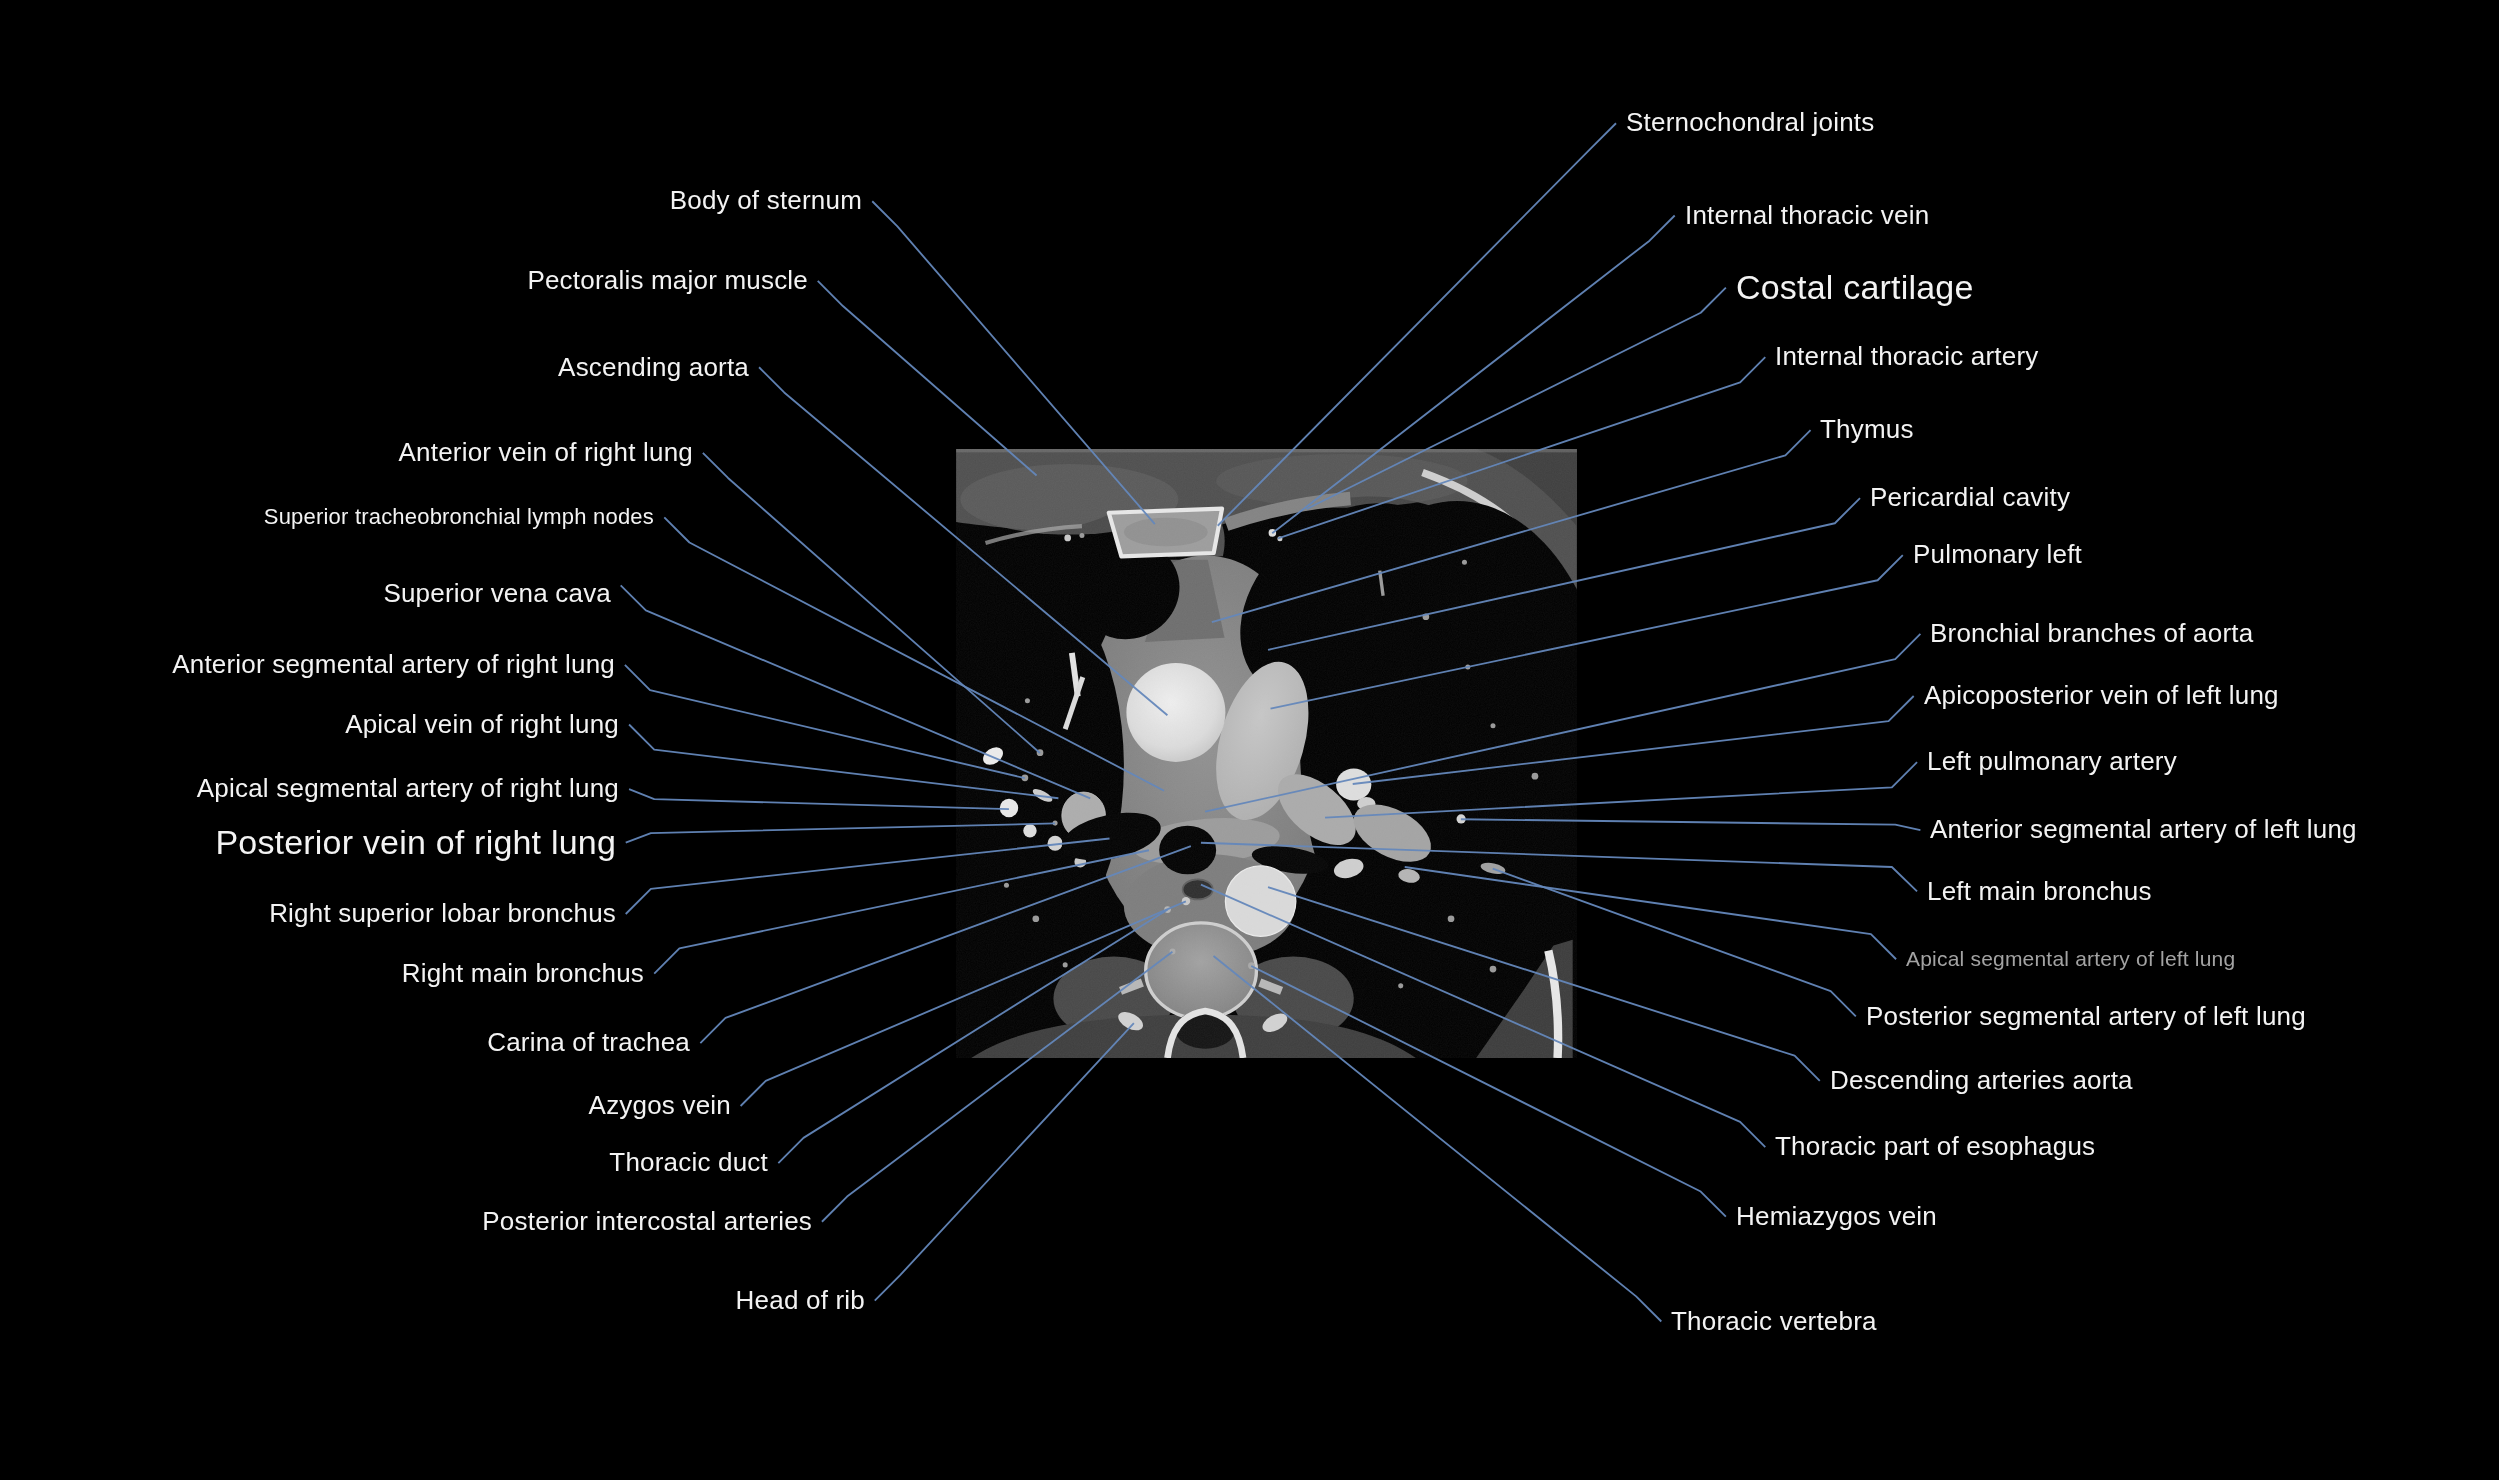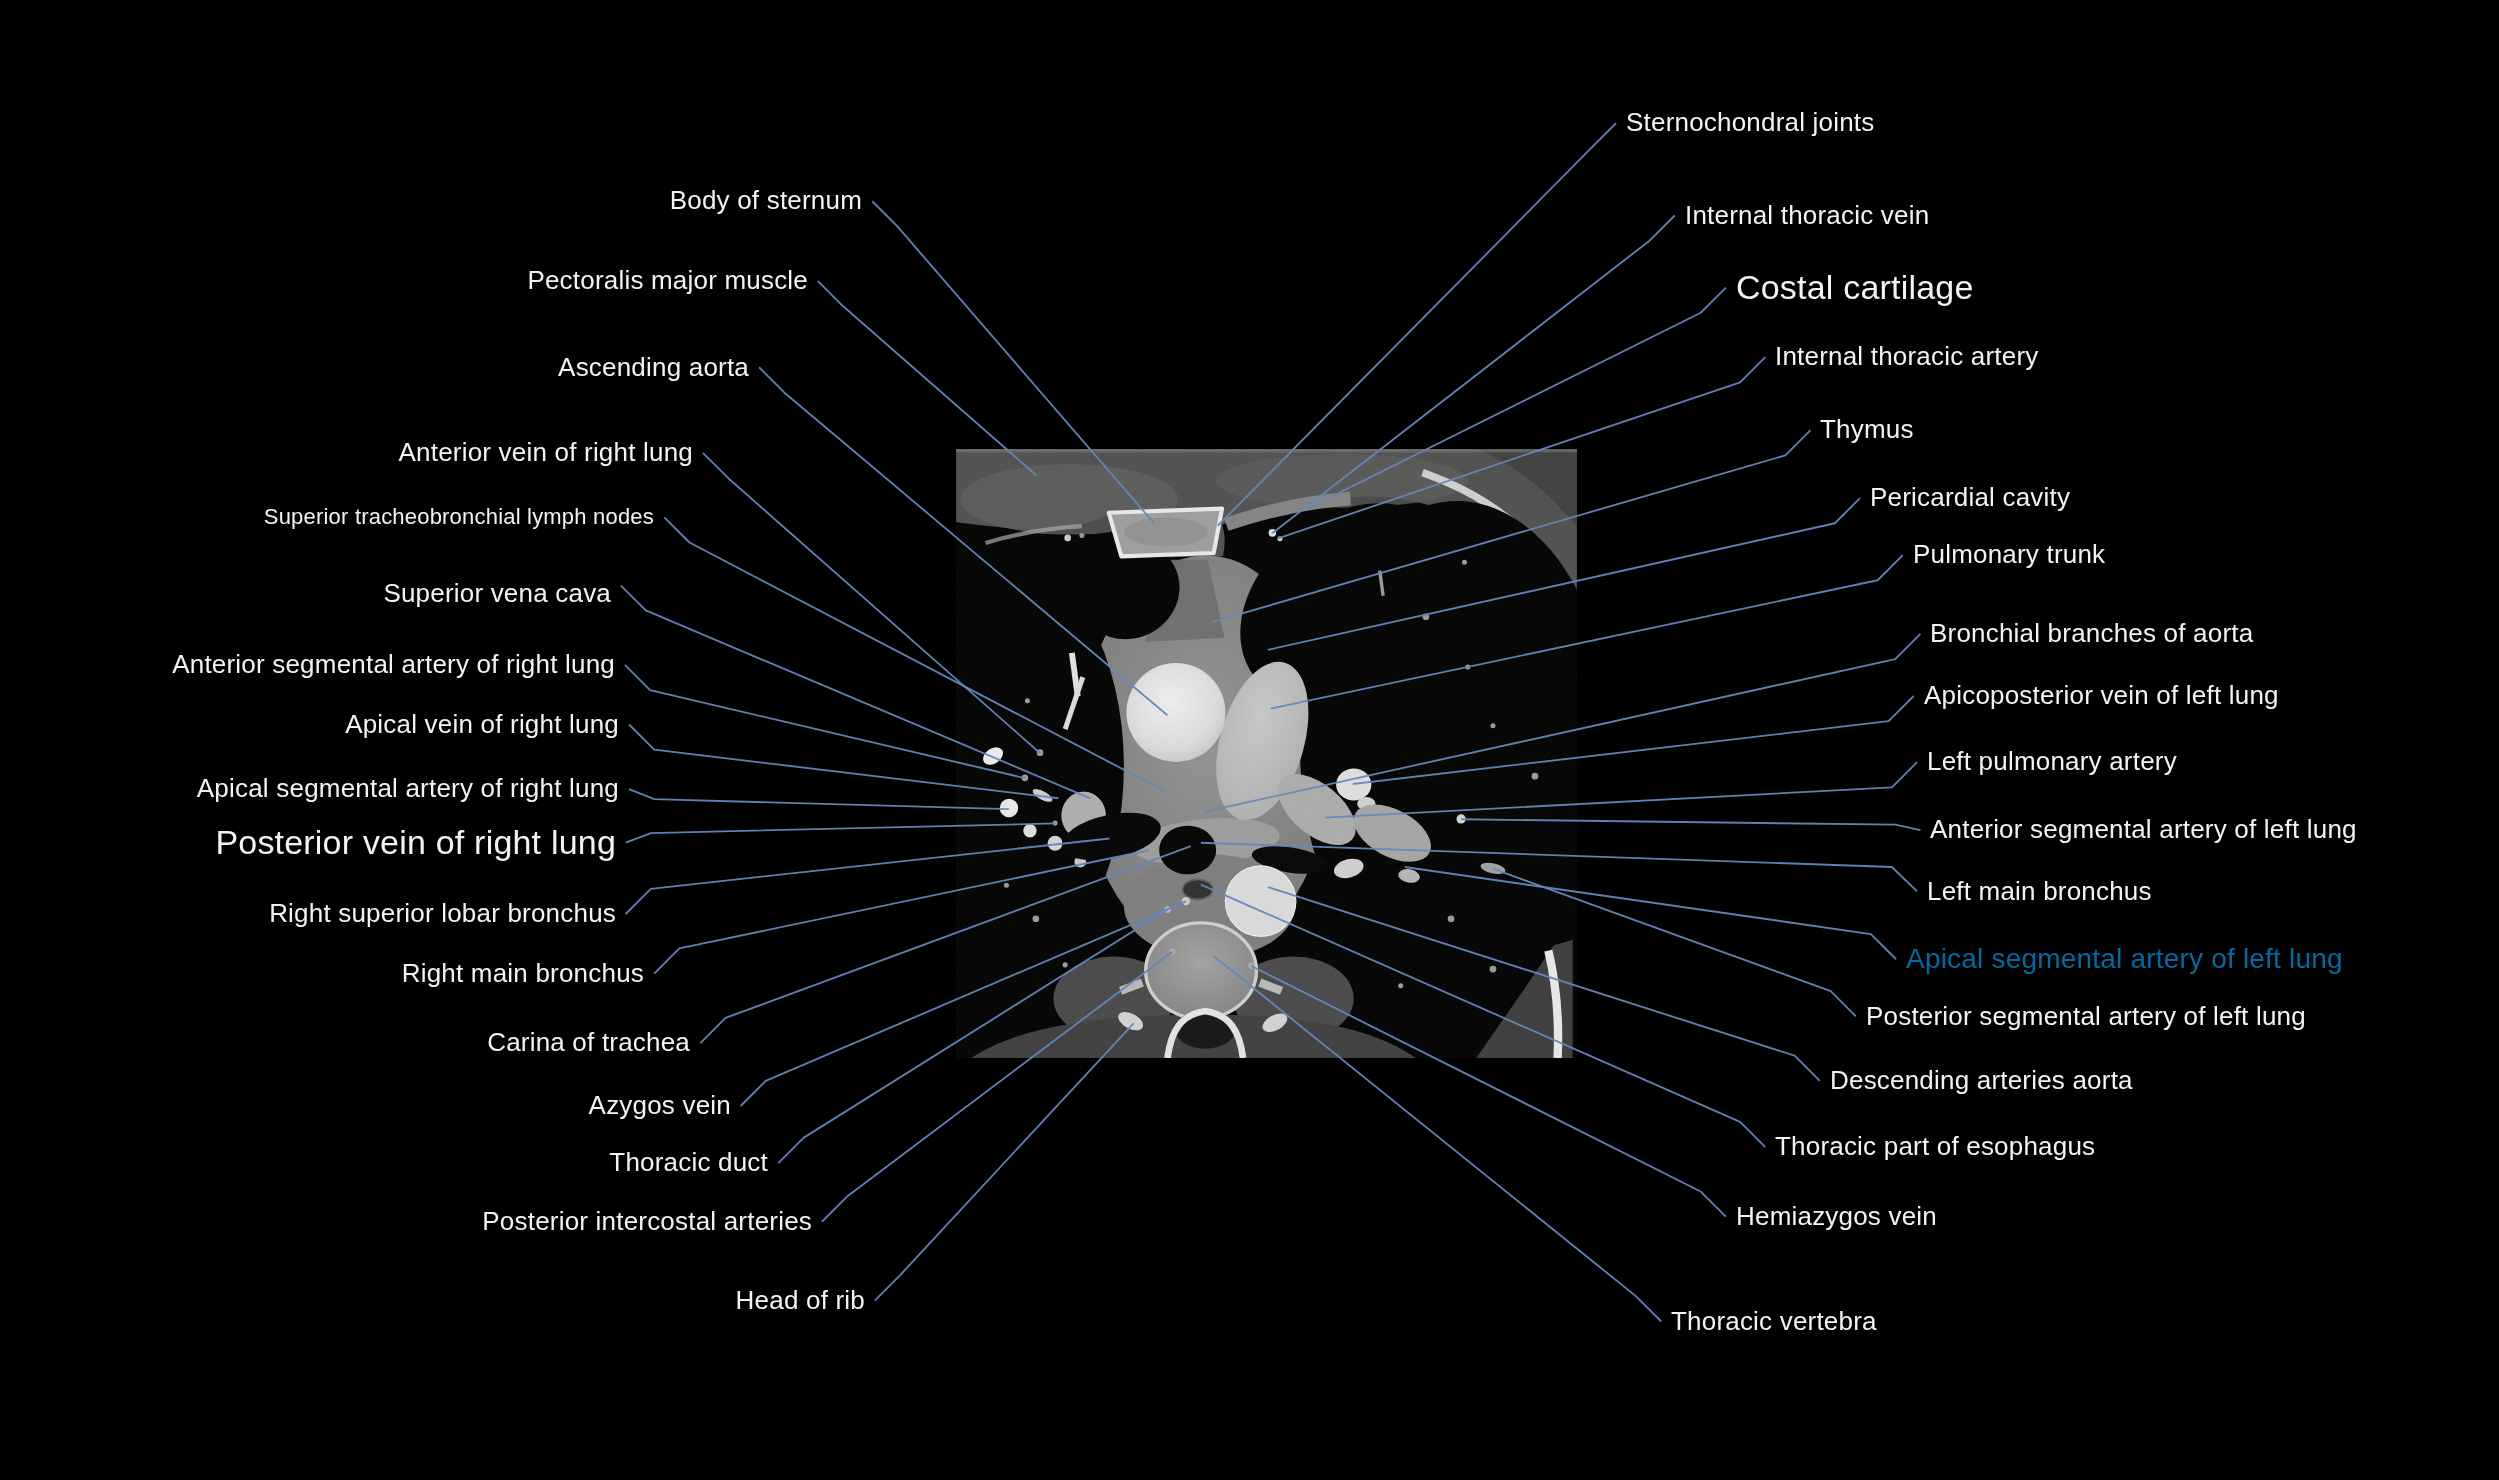--- a/index.html
+++ b/index.html
@@ -207,27 +207,27 @@
       <div class="label left" style="right: 1769px; top: 1089px; color: rgb(243, 243, 243); font-size: 26px;">Azygos vein</div>
       <div class="label left" style="right: 1732px; top: 1146px; color: rgb(243, 243, 243); font-size: 26px;">Thoracic duct</div>
       <div class="label left" style="right: 1688px; top: 1205px; color: rgb(243, 243, 243); font-size: 26px;">Posterior intercostal arteries</div>
       <div class="label left" style="right: 1635px; top: 1284px; color: rgb(243, 243, 243); font-size: 26px;">Head of rib</div>
       <div class="label right" style="left: 1626px; top: 106px; color: rgb(243, 243, 243); font-size: 26px;">Sternochondral joints</div>
       <div class="label right" style="left: 1685px; top: 199px; color: rgb(243, 243, 243); font-size: 26px;">Internal thoracic vein</div>
       <div class="label right" style="left: 1736px; top: 271px; color: rgb(243, 243, 243); font-size: 34px;">Costal cartilage</div>
       <div class="label right" style="left: 1775px; top: 340px; color: rgb(243, 243, 243); font-size: 26px;">Internal thoracic artery</div>
       <div class="label right" style="left: 1820px; top: 413px; color: rgb(243, 243, 243); font-size: 26px;">Thymus</div>
       <div class="label right" style="left: 1870px; top: 481px; color: rgb(243, 243, 243); font-size: 26px;">Pericardial cavity</div>
-      <div class="label right" style="left: 1913px; top: 538px; color: rgb(243, 243, 243); font-size: 26px;">Pulmonary trunk</div>
+      <div class="label right" style="left: 1913px; top: 538px; color: rgb(243, 243, 243); font-size: 26px;">Pulmonary left</div>
       <div class="label right" style="left: 1930px; top: 617px; color: rgb(243, 243, 243); font-size: 26px;">Bronchial branches of aorta</div>
       <div class="label right" style="left: 1924px; top: 679px; color: rgb(243, 243, 243); font-size: 26px;">Apicoposterior vein of left lung</div>
       <div class="label right" style="left: 1927px; top: 745px; color: rgb(243, 243, 243); font-size: 26px;">Left pulmonary artery</div>
       <div class="label right" style="left: 1930px; top: 813px; color: rgb(243, 243, 243); font-size: 26px;">Anterior segmental artery of left lung</div>
       <div class="label right" style="left: 1927px; top: 875px; color: rgb(243, 243, 243); font-size: 26px;">Left main bronchus</div>
-      <div class="label right" style="left: 1906px; top: 943px; color: #0369a1; font-size: 28px;">Apical segmental artery of left lung</div>
+      <div class="label right" style="left: 1906px; top: 943px; color: #a3a3a3; font-size: 21px;">Apical segmental artery of left lung</div>
       <div class="label right" style="left: 1866px; top: 1000px; color: rgb(243, 243, 243); font-size: 26px;">Posterior segmental artery of left lung</div>
       <div class="label right" style="left: 1830px; top: 1064px; color: rgb(243, 243, 243); font-size: 26px;">Descending arteries aorta</div>
       <div class="label right" style="left: 1775px; top: 1130px; color: rgb(243, 243, 243); font-size: 26px;">Thoracic part of esophagus</div>
       <div class="label right" style="left: 1736px; top: 1200px; color: rgb(243, 243, 243); font-size: 26px;">Hemiazygos vein</div>
       <div class="label right" style="left: 1671px; top: 1305px; color: rgb(243, 243, 243); font-size: 26px;">Thoracic vertebra</div>
     </div>
 </div>
 
 
 </body></html>

